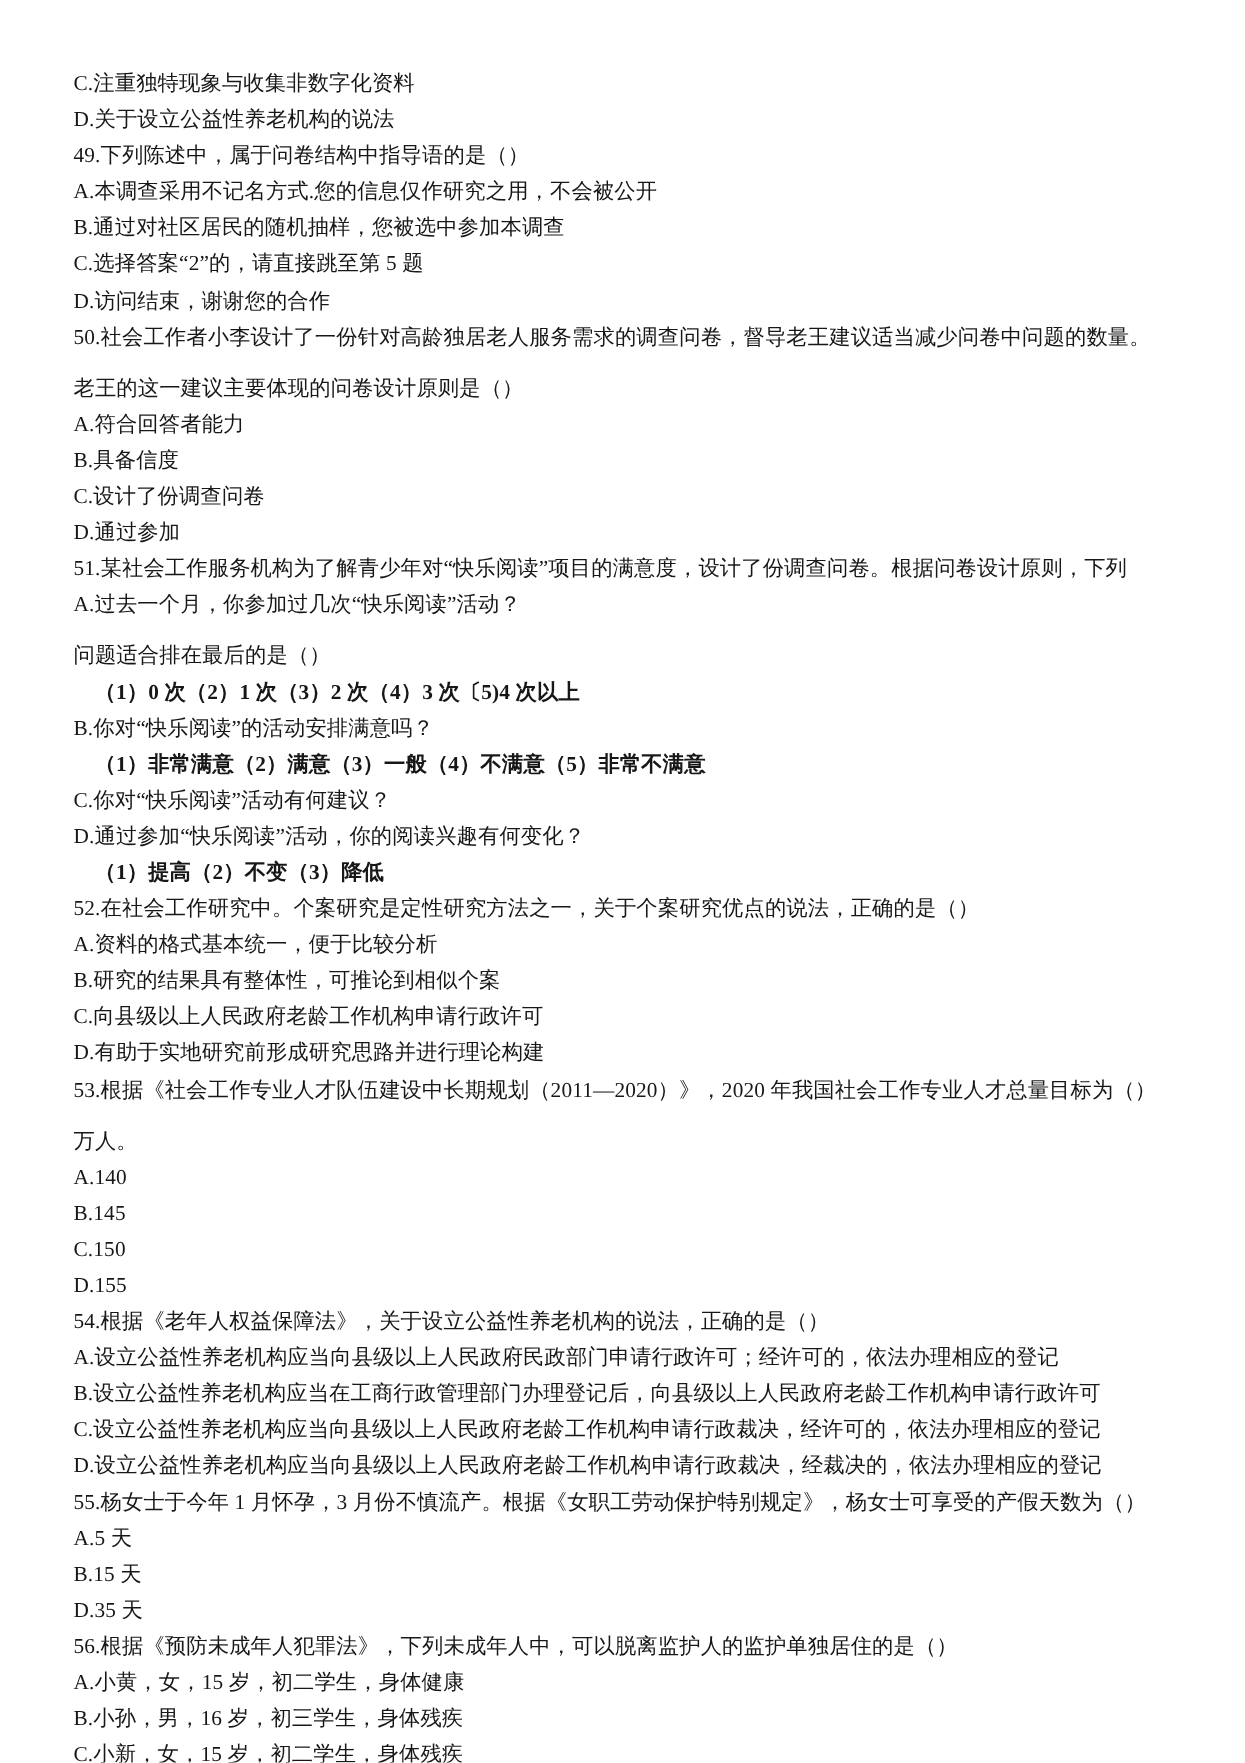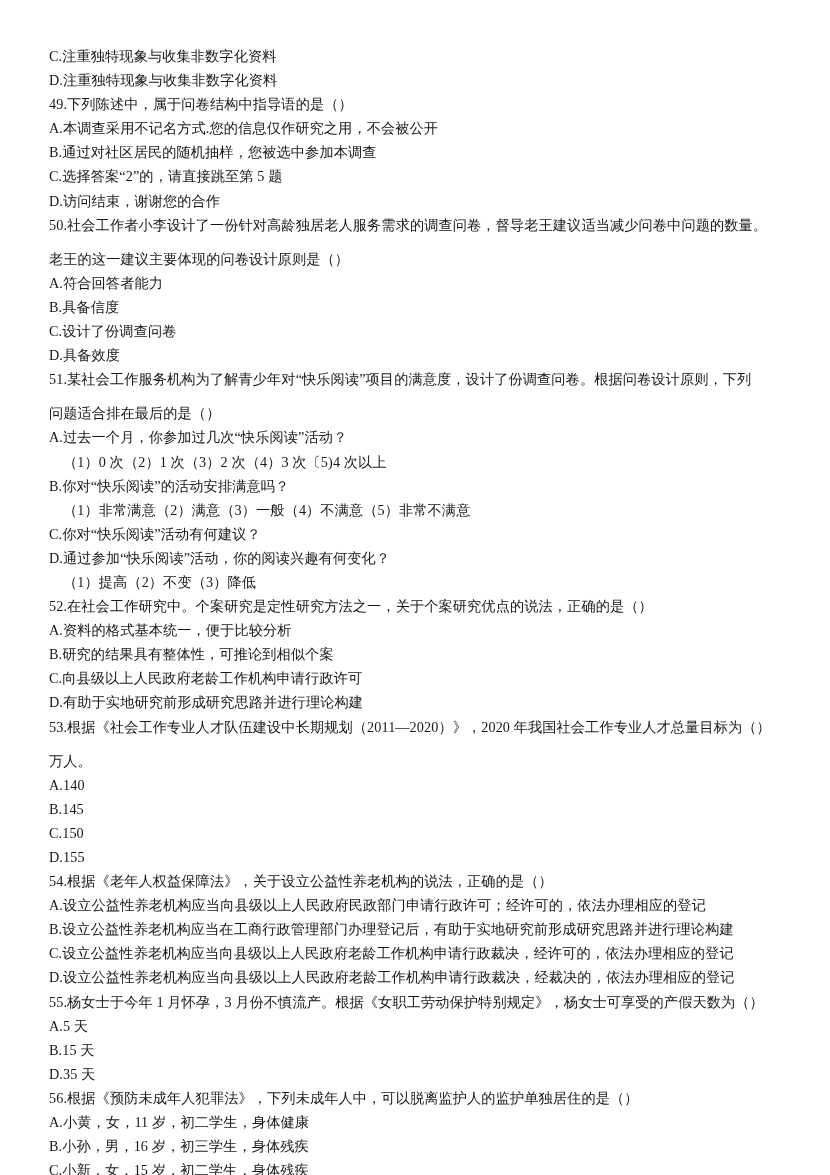--- a/index.html
+++ b/index.html
@@ -35,69 +35,69 @@
     white-space: nowrap;
     letter-spacing: 0.1px;
     color: #171717;
     font-family: "Liberation Serif", "DejaVu Serif", serif;
   }
   
   .stem { text-indent: 0; }
   
   .opt { text-indent: 0; }
   
-  .sub { text-indent: 14px; }
+  .sub { text-indent: 14px; font-weight: bold; }
   
   .cont { text-indent: 0; margin-top: 10px; }
 </style>
 </head>
 <body style="background: rgb(255, 255, 255); color: rgb(23, 23, 23);">
 
 <div id="page" style="background: rgb(255, 255, 255);">
   <div id="content">
       <div class="line opt">C.注重独特现象与收集非数字化资料</div>
-      <div class="line opt">D.注重独特现象与收集非数字化资料</div>
+      <div class="line opt">D.关于设立公益性养老机构的说法</div>
       <div class="line stem">49.下列陈述中，属于问卷结构中指导语的是（）</div>
       <div class="line opt">A.本调查采用不记名方式.您的信息仅作研究之用，不会被公开</div>
       <div class="line opt">B.通过对社区居民的随机抽样，您被选中参加本调查</div>
       <div class="line opt">C.选择答案“2”的，请直接跳至第 5 题</div>
       <div class="line opt">D.访问结束，谢谢您的合作</div>
       <div class="line stem">50.社会工作者小李设计了一份针对高龄独居老人服务需求的调查问卷，督导老王建议适当减少问卷中问题的数量。</div>
       <div class="line cont">老王的这一建议主要体现的问卷设计原则是（）</div>
       <div class="line opt">A.符合回答者能力</div>
       <div class="line opt">B.具备信度</div>
       <div class="line opt">C.设计了份调查问卷</div>
-      <div class="line opt">D.具备效度</div>
+      <div class="line opt">D.通过参加</div>
       <div class="line stem">51.某社会工作服务机构为了解青少年对“快乐阅读”项目的满意度，设计了份调查问卷。根据问卷设计原则，下列</div>
+      <div class="line opt">A.过去一个月，你参加过几次“快乐阅读”活动？</div>
       <div class="line cont">问题适合排在最后的是（）</div>
-      <div class="line opt">A.过去一个月，你参加过几次“快乐阅读”活动？</div>
       <div class="line sub">（1）0 次（2）1 次（3）2 次（4）3 次〔5)4 次以上</div>
       <div class="line opt">B.你对“快乐阅读”的活动安排满意吗？</div>
       <div class="line sub">（1）非常满意（2）满意（3）一般（4）不满意（5）非常不满意</div>
       <div class="line opt">C.你对“快乐阅读”活动有何建议？</div>
       <div class="line opt">D.通过参加“快乐阅读”活动，你的阅读兴趣有何变化？</div>
       <div class="line sub">（1）提高（2）不变（3）降低</div>
       <div class="line stem">52.在社会工作研究中。个案研究是定性研究方法之一，关于个案研究优点的说法，正确的是（）</div>
       <div class="line opt">A.资料的格式基本统一，便于比较分析</div>
       <div class="line opt">B.研究的结果具有整体性，可推论到相似个案</div>
       <div class="line opt">C.向县级以上人民政府老龄工作机构申请行政许可</div>
       <div class="line opt">D.有助于实地研究前形成研究思路并进行理论构建</div>
       <div class="line stem">53.根据《社会工作专业人才队伍建设中长期规划（2011—2020）》，2020 年我国社会工作专业人才总量目标为（）</div>
       <div class="line cont">万人。</div>
       <div class="line opt">A.140</div>
       <div class="line opt">B.145</div>
       <div class="line opt">C.150</div>
       <div class="line opt">D.155</div>
       <div class="line stem">54.根据《老年人权益保障法》，关于设立公益性养老机构的说法，正确的是（）</div>
       <div class="line opt">A.设立公益性养老机构应当向县级以上人民政府民政部门申请行政许可；经许可的，依法办理相应的登记</div>
-      <div class="line opt">B.设立公益性养老机构应当在工商行政管理部门办理登记后，有助于实地研究前形成研究思路并进行理论构建</div>
+      <div class="line opt">B.设立公益性养老机构应当在工商行政管理部门办理登记后，向县级以上人民政府老龄工作机构申请行政许可</div>
       <div class="line opt">C.设立公益性养老机构应当向县级以上人民政府老龄工作机构申请行政裁决，经许可的，依法办理相应的登记</div>
       <div class="line opt">D.设立公益性养老机构应当向县级以上人民政府老龄工作机构申请行政裁决，经裁决的，依法办理相应的登记</div>
       <div class="line stem">55.杨女士于今年 1 月怀孕，3 月份不慎流产。根据《女职工劳动保护特别规定》，杨女士可享受的产假天数为（）</div>
       <div class="line opt">A.5 天</div>
       <div class="line opt">B.15 天</div>
       <div class="line opt">D.35 天</div>
       <div class="line stem">56.根据《预防未成年人犯罪法》，下列未成年人中，可以脱离监护人的监护单独居住的是（）</div>
-      <div class="line opt">A.小黄，女，11 岁，初二学生，身体健康</div>
+      <div class="line opt">A.小黄，女，15 岁，初二学生，身体健康</div>
       <div class="line opt">B.小孙，男，16 岁，初三学生，身体残疾</div>
       <div class="line opt">C.小新，女，15 岁，初二学生，身体残疾</div>
     </div>
 </div>
 
 </body></html>

